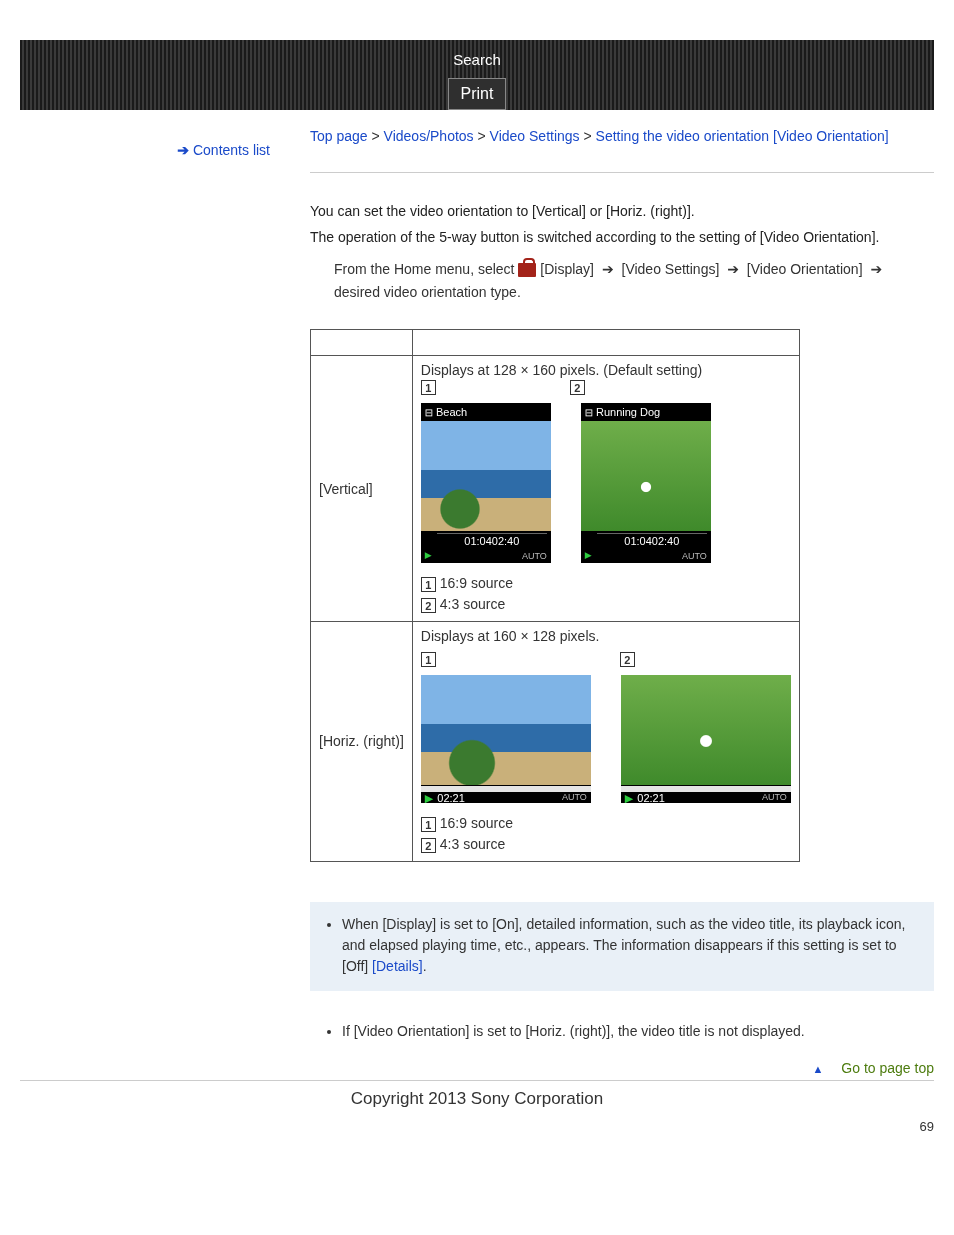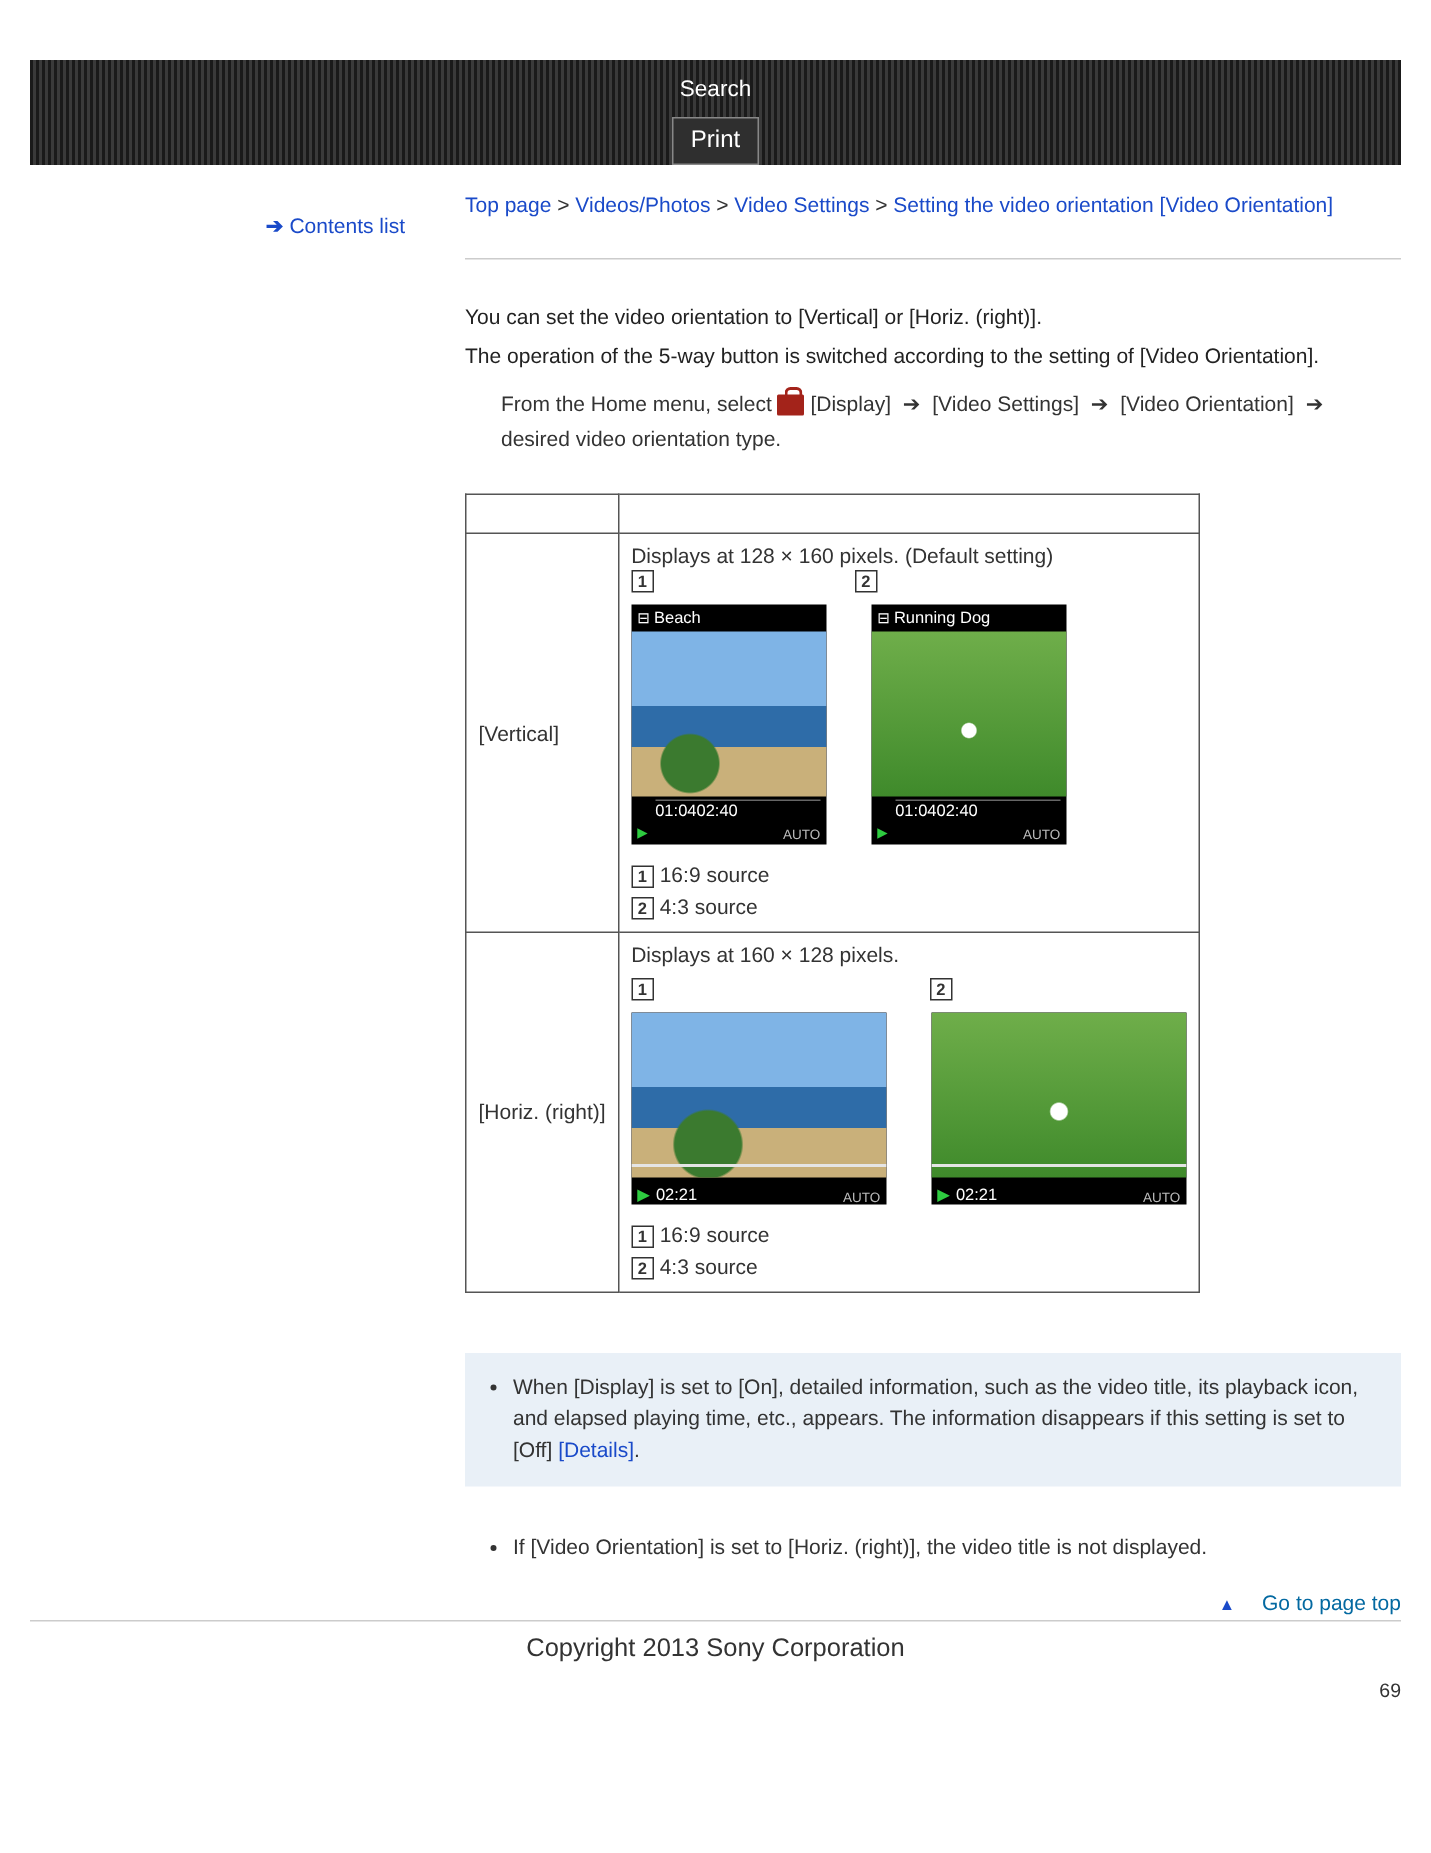--- a/index.html
+++ b/index.html
@@ -68,30 +68,30 @@
   .numlabels { margin-bottom: 6px; }
   .numlabels .numbox:first-child { margin-right: 130px; }
 
   .shot-v {
     width: 130px; height: 160px; background: #000; color: #fff; position: relative; overflow: hidden;
     font-size: 11px;
   }
   .shot-v .title { padding: 3px 4px 0 4px; font-size: 11px; }
   .shot-v .title::before { content: "⊟ "; font-size:10px; }
   .shot-v .img { position:absolute; top:18px; left:0; right:0; bottom:32px; }
-  .shot-v .times { position:absolute; left:16px; right:4px; bottom:16px; display:flex; justify-content:flex-start; border-top:1px solid #666; padding-top:1px;}
+  .shot-v .times { position:absolute; left:16px; right:4px; bottom:16px; display:flex; justify-content:center; border-top:1px solid #666; padding-top:1px;}
   .shot-v .footer { position:absolute; bottom:2px; right:4px; font-size:9px; color:#bbb; }
   .shot-v .play { position:absolute; bottom:3px; left:4px; color:#2ecc40; font-size:9px; }
 
   .shot-h {
     width: 170px; height: 128px; background: #000; color: #fff; position: relative; overflow: hidden;
     font-size: 11px;
   }
   .shot-h .img { position:absolute; inset:0; bottom:18px; }
-  .shot-h .bar { position:absolute; left:0; right:0; bottom:0; height:27px; display:flex; align-items:flex-end; justify-content:space-between; padding:0 4px; border-top:2px solid #e5e5e5; }
+  .shot-h .bar { position:absolute; left:0; right:0; bottom:0; height:17px; display:flex; align-items:flex-start; justify-content:space-between; padding:0 4px; border-top:6px solid #e5e5e5; }
   .shot-h .play { color:#2ecc40; margin-right:4px; }
   .shot-h .auto { font-size:9px; color:#bbb; }
 
   .beach {
     background:
       radial-gradient(circle at 30% 80%, #3b7a2f 0 15%, transparent 16%),
       linear-gradient(180deg, #7fb4e6 0 45%, #2e6ca8 45% 70%, #c9b07a 70% 100%);
   }
   .grass {
     background:
@@ -104,21 +104,21 @@
 
   .hint-box {
     background: #e9f0f7; padding: 12px 12px 12px 14px; margin-bottom: 30px;
   }
   .note-box { padding: 0 0 10px 14px; margin-bottom: 6px; }
   .bullet-list { list-style: disc; padding-left: 18px; line-height: 1.5; }
   .bullet-list li { margin-bottom: 2px; }
   .detlink { color:#1a4ac9; text-decoration:none; }
 
   .gotop { text-align: right; color:#1a4ac9; font-size:14px; margin-top:6px;}
-  .gotop a { color:#0369a1; text-decoration:none;margin-left:15px; }
+  .gotop a { color:#4d7c0f; text-decoration:none;margin-left:15px; }
   .gotop .tri { color:#1a4ac9; margin-right:3px; font-size:11px; }
 
   hr.foot { border:none; border-top:1px solid #ccc; margin: 4px 0 8px 0; }
   .copyright { text-align:center; font-size:17px; margin: 6px 0 6px 0; }
   .pagenum { text-align:right; font-size:13px; margin-top:10px; }
 </style>
 </head>
 <body>
 
 <div class="page">

